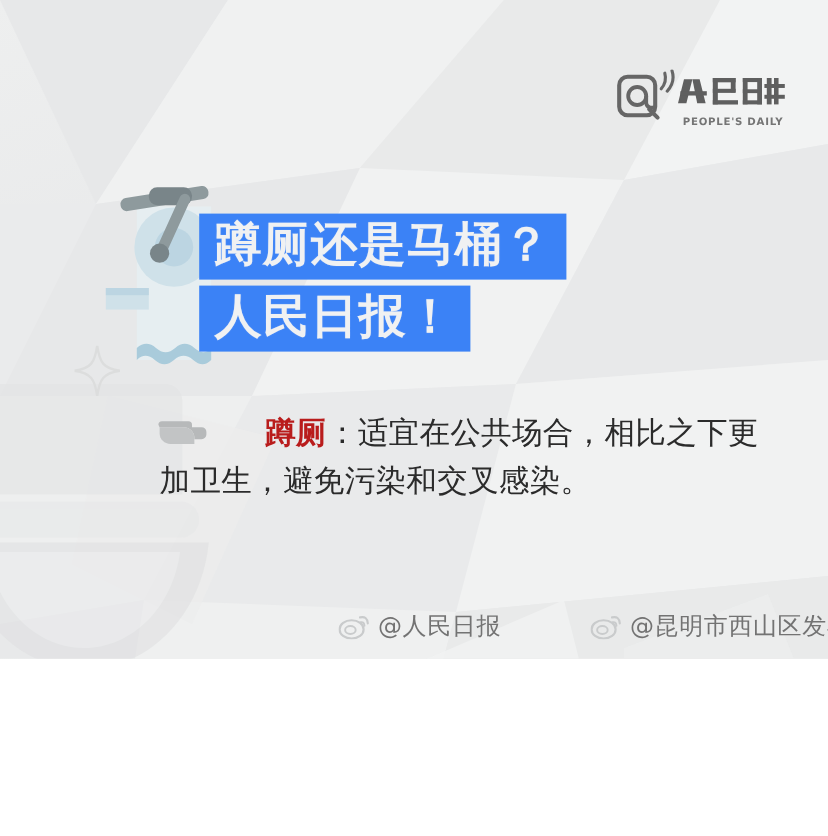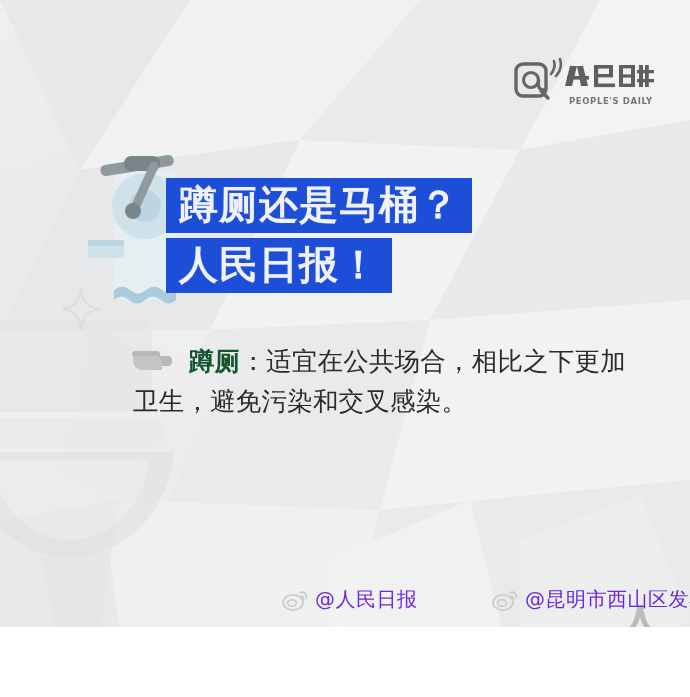--- a/index.html
+++ b/index.html
@@ -6,21 +6,21 @@
     margin: 0;
     padding: 0;
   }
   body {
     font-family: "Liberation Sans", "DejaVu Sans", sans-serif;
     background: #ffffff;
   }
   #poster {
     position: relative;
     width: 690px;
-    height: 627px;
+    height: 549px;
     overflow: hidden;
     background: #eceded;
   }
 
   
   .bg-layer {
     position: absolute;
     inset: 0;
     pointer-events: none;
   }
@@ -65,21 +65,21 @@
   }
 
   
   .title-wrap {
     position: absolute;
     left: 166px;
     top: 178px;
   }
   .banner {
     display: inline-block;
-    background: #1d4ed8;
+    background: #3b82f6;
     color: #f0f1f2;
     font-family: "DejaVu Sans", "Liberation Sans", sans-serif;
     font-weight: bold;
     font-size: 39px;
     line-height: 1;
     letter-spacing: 1px;
     padding: 7px 13px 9px 13px;
     white-space: nowrap;
     text-shadow: 0 0 1px rgba(255,255,255,0.35);
   }
@@ -101,39 +101,40 @@
   }
   .para {
     position: relative;
     margin: 0 0 4px 0;
     text-indent: 56px;
   }
   .para-2 {
     margin-top: 10px;
   }
   .kw {
-    color: #14532d;
+    color: #b91c1c;
     font-weight: bold;
+    margin-left: 32px;
   }
   .hand-icon {
     position: absolute;
     left: -2px;
     top: 9px;
     width: 46px;
     height: 24px;
     text-indent: 0;
   }
 
   
   .wm {
     position: absolute;
     display: flex;
     align-items: center;
     gap: 7px;
-    color: #6d28d9;
+    color: #737373;
     font-family: "DejaVu Sans", "Liberation Sans", sans-serif;
     font-size: 20px;
     letter-spacing: 0.5px;
     white-space: nowrap;
   }
   .wm-left  { left: 282px; bottom: 14px; }
   .wm-right { left: 492px; bottom: 14px; }
   .wm-ico { width: 26px; height: 22px; flex: none; }
 </style>
 </head>

